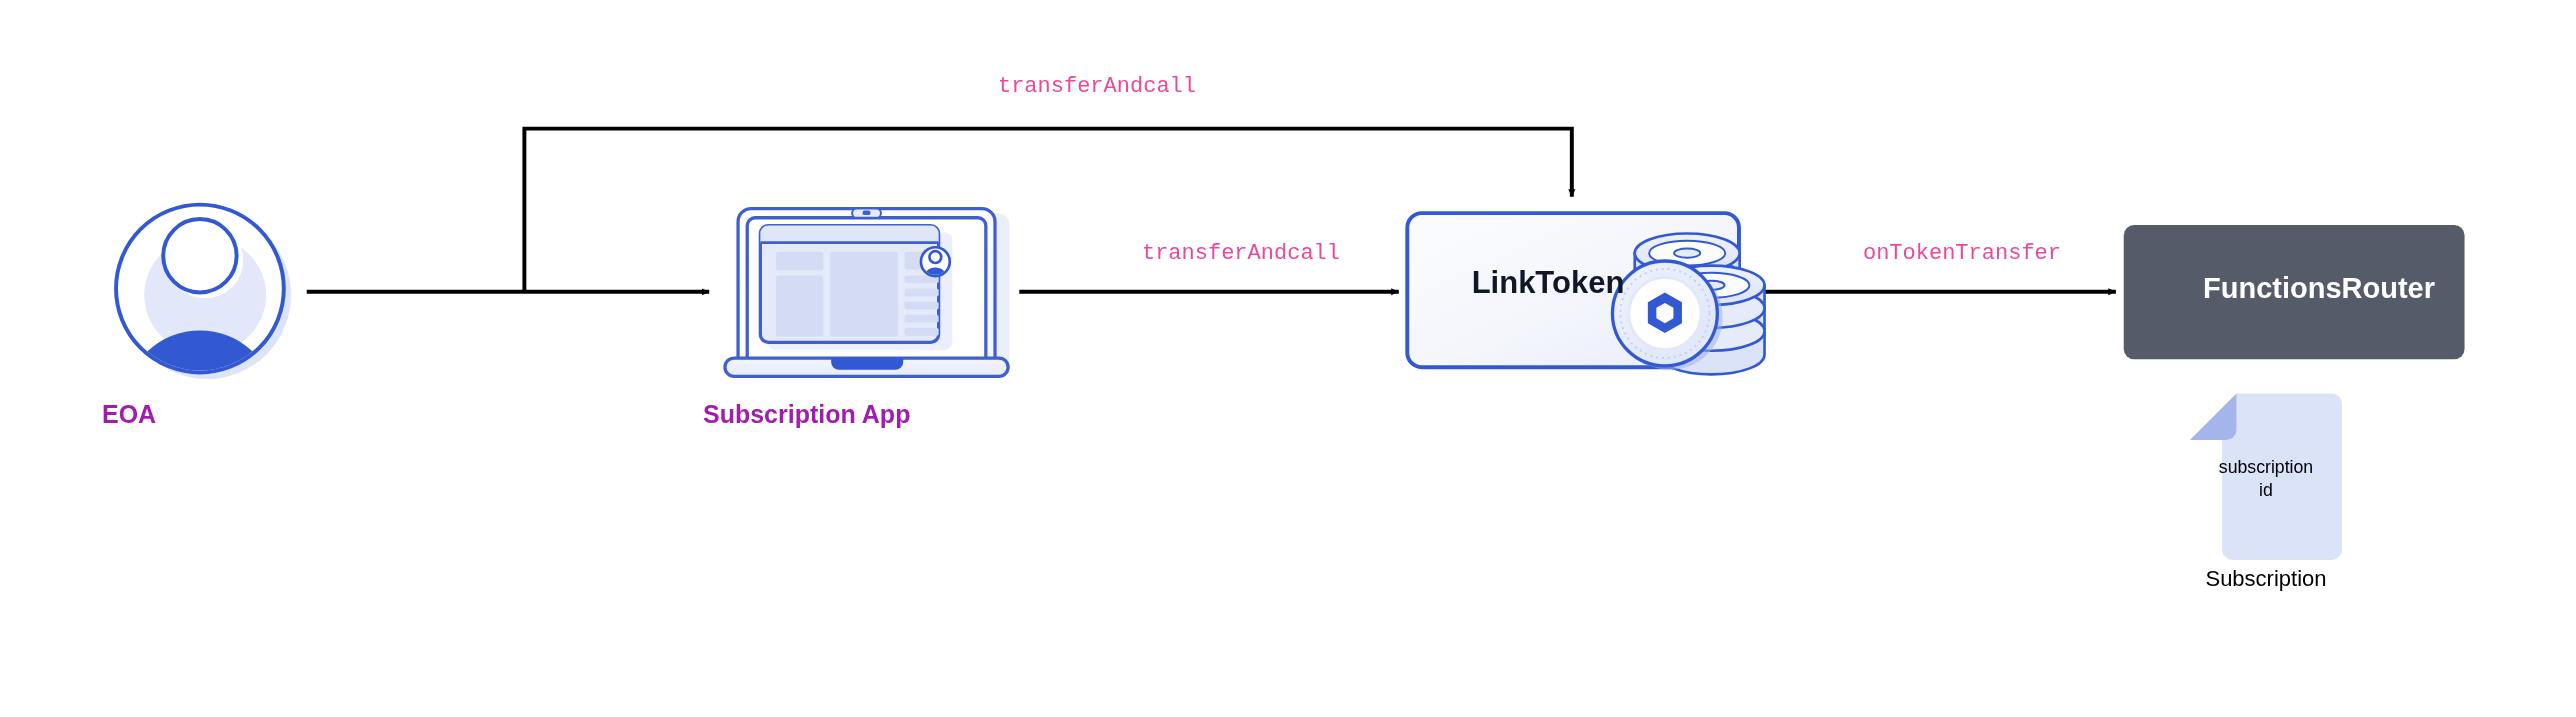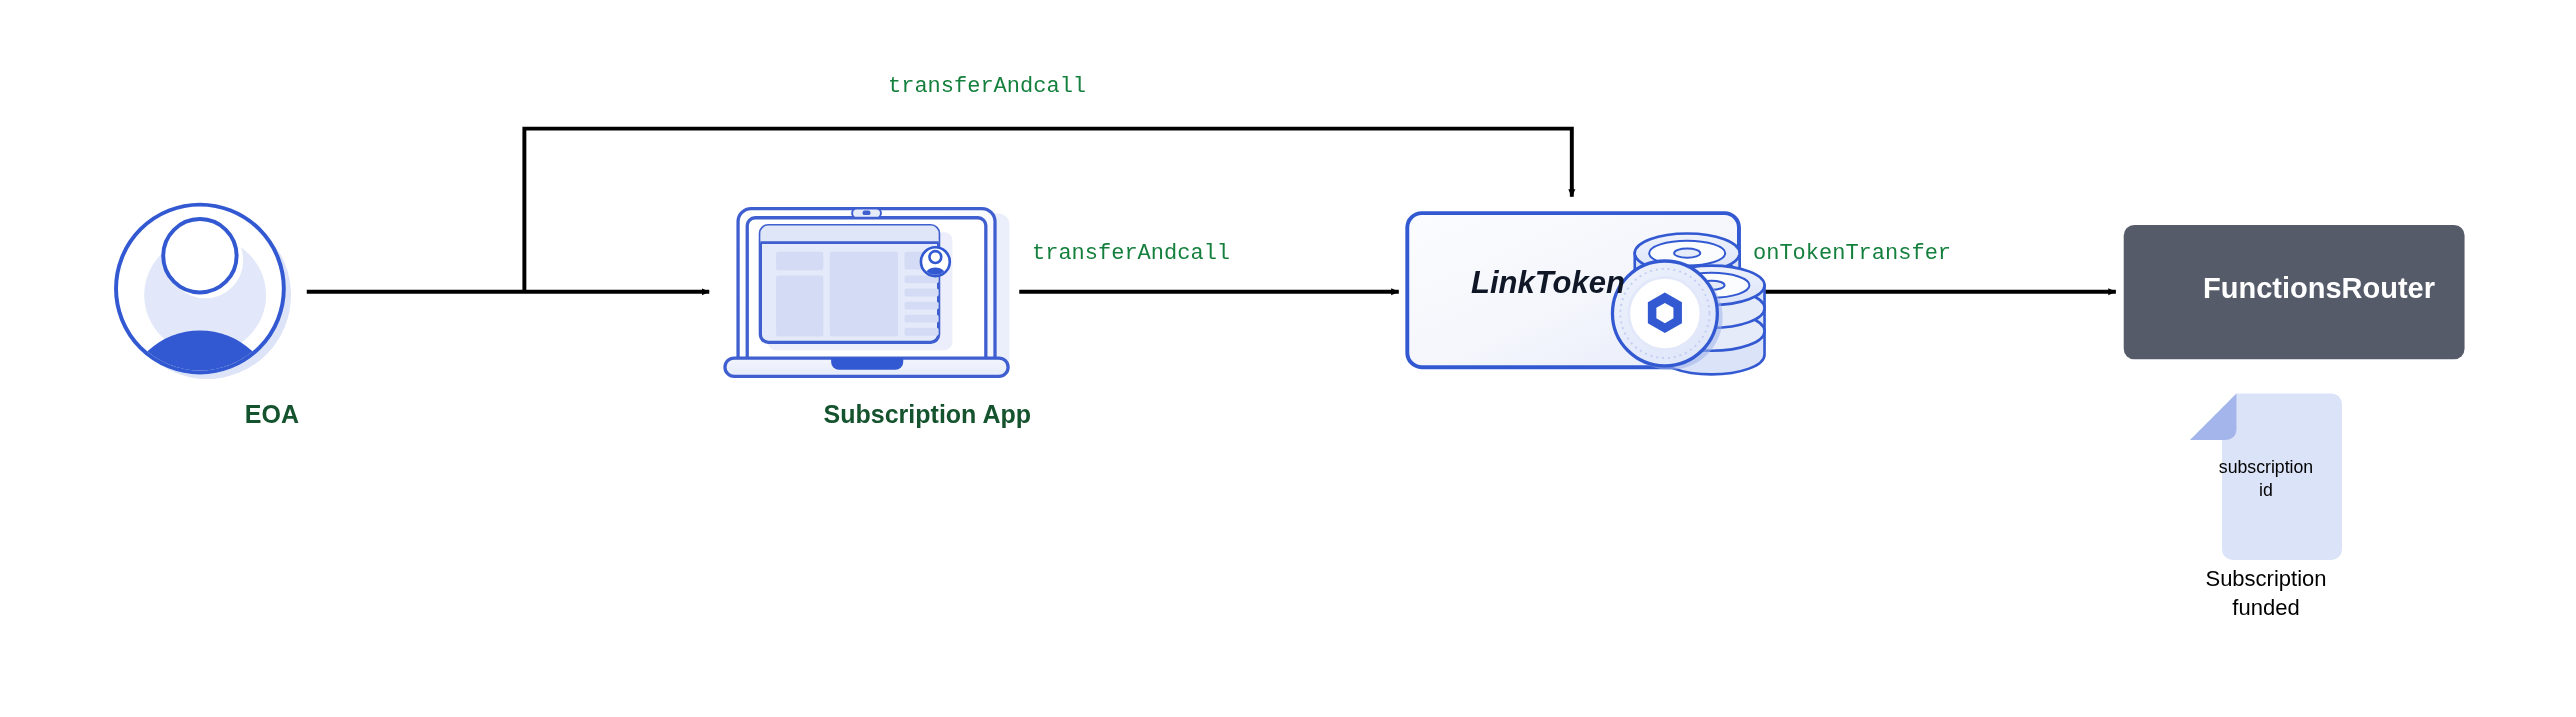--- a/index.html
+++ b/index.html
@@ -19,30 +19,30 @@
   }
   #flow-svg {
     position: absolute;
     left: 0;
     top: 0;
     width: 2576px;
     height: 718px;
   }
   .node-label {
     position: absolute;
+    text-align: left;
+    color: #a21caf;
+    font-weight: bold;
+    font-family: "Liberation Sans", sans-serif;
+    white-space: nowrap;
+  }
+  .edge-label {
+    position: absolute;
     text-align: right;
-    color: #14532d;
-    font-weight: bold;
-    font-family: "Liberation Sans", sans-serif;
-    white-space: nowrap;
-  }
-  .edge-label {
-    position: absolute;
-    text-align: left;
-    color: #15803d;
+    color: #ec4899;
     font-family: "Liberation Mono", monospace;
     font-size: 22px;
     letter-spacing: 0px;
     white-space: nowrap;
   }
   .doc-caption {
     position: absolute;
     text-align: center;
     color: #000000;
     font-family: "Liberation Sans", sans-serif;
@@ -213,36 +213,35 @@
     <g>
       <path d="M3412,600 h145 a16,16 0 0 1 16,16 v222 a16,16 0 0 1 -16,16 h-151 a16,16 0 0 1 -16,-16 v-167 z" fill="#dbe3f8"></path>
       <path d="M3412,600 v55 a16,16 0 0 1 -16,16 h-55 z" fill="#a4b5ec"></path>
     </g>
   </svg>
 
   <div class="node-label" style="left:102px; top:400px; width:197px; font-size:25px;">EOA</div>
 
   <div class="node-label" style="left:703px; top:400px; width:328px; font-size:25px;">Subscription App</div>
 
-  <div class="box-text" style="left:1407px; top:265px; width:282px; font-size:31px; color:#101828;font-style:italic;">LinkToken</div>
+  <div class="box-text" style="left:1407px; top:265px; width:282px; font-size:31px; color:#101828;">LinkToken</div>
 
   <div class="box-text" style="left:2124px; top:272px; width:390px; font-size:29px; color:#ffffff;">FunctionsRouter</div>
 
   <div class="edge-label" style="left:888px; top:74px; width:308px;">transferAndcall</div>
 
   <div class="edge-label" style="left:1032px; top:241px; width:308px;">transferAndcall</div>
 
   <div class="edge-label" style="left:1753px; top:241px; width:308px;">onTokenTransfer</div>
 
   <div style="position:absolute; left:2190px; top:393px; width:152px; height:166px;">
     <div class="doc-text">
       <div>subscription</div>
       <div>id</div>
     </div>
   </div>
 
   <div class="doc-caption" style="left:2130px; top:564px; width:272px;">
     <div>Subscription</div>
-    <div>funded</div>
   </div>
 
 </div>
 
 
 </body></html>

